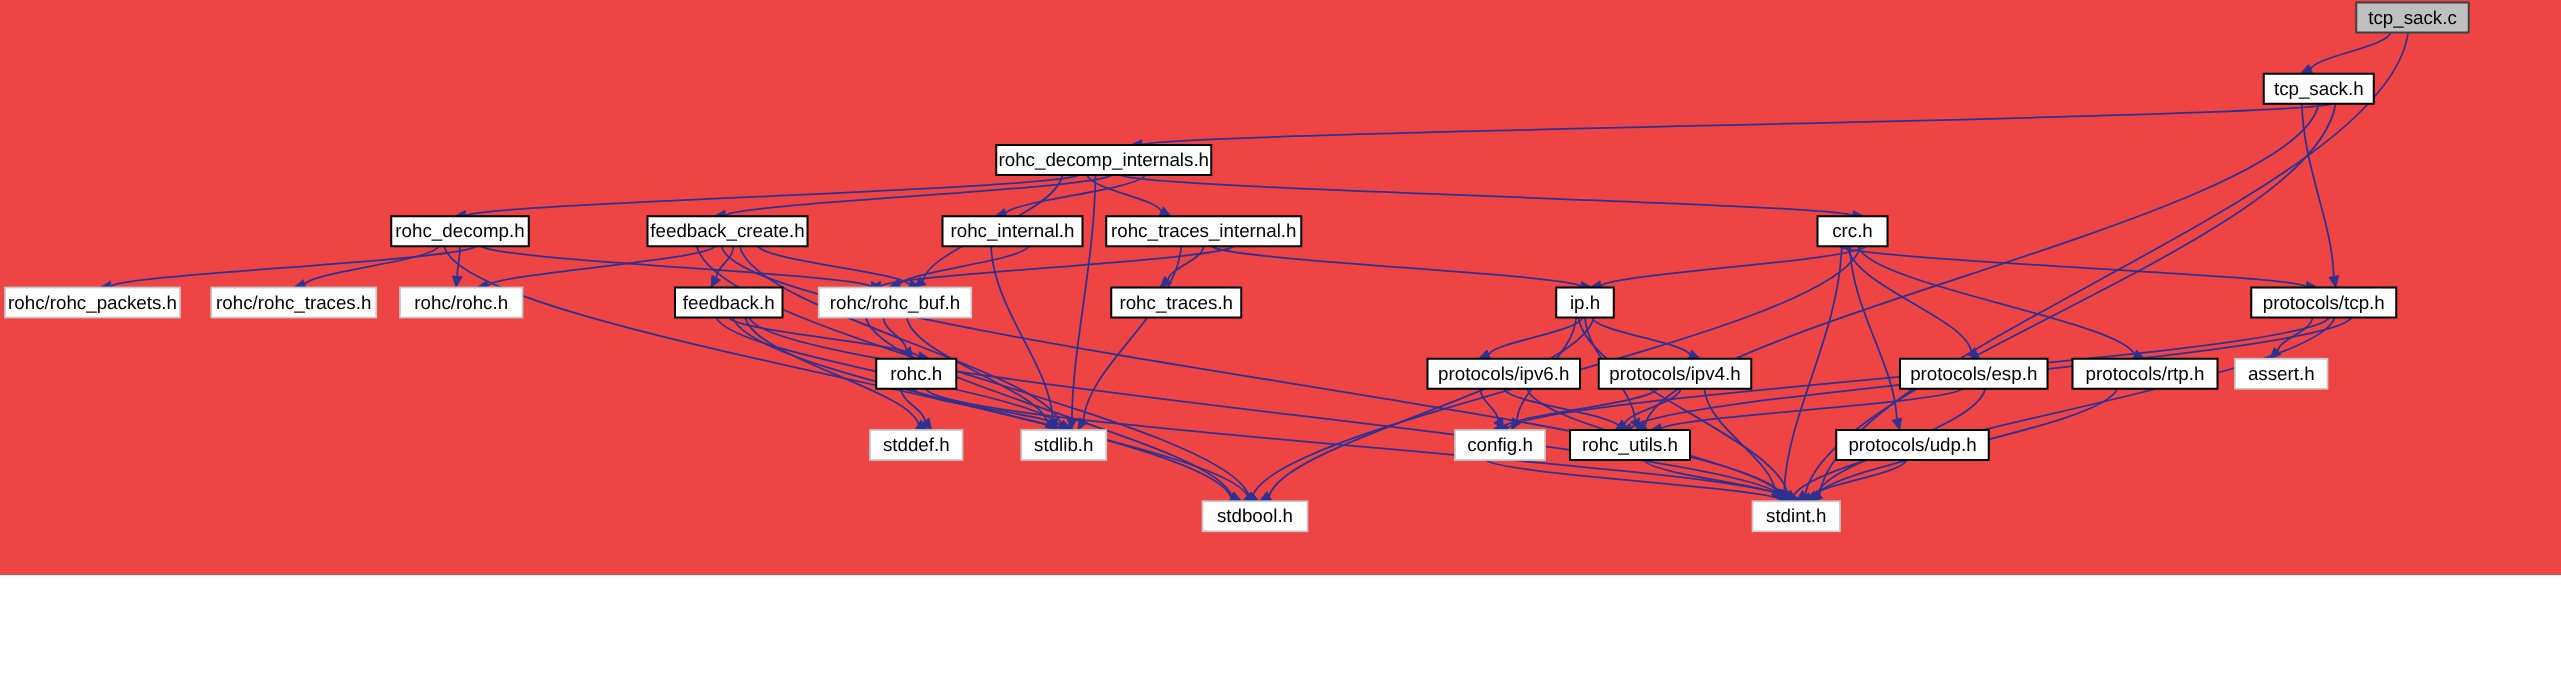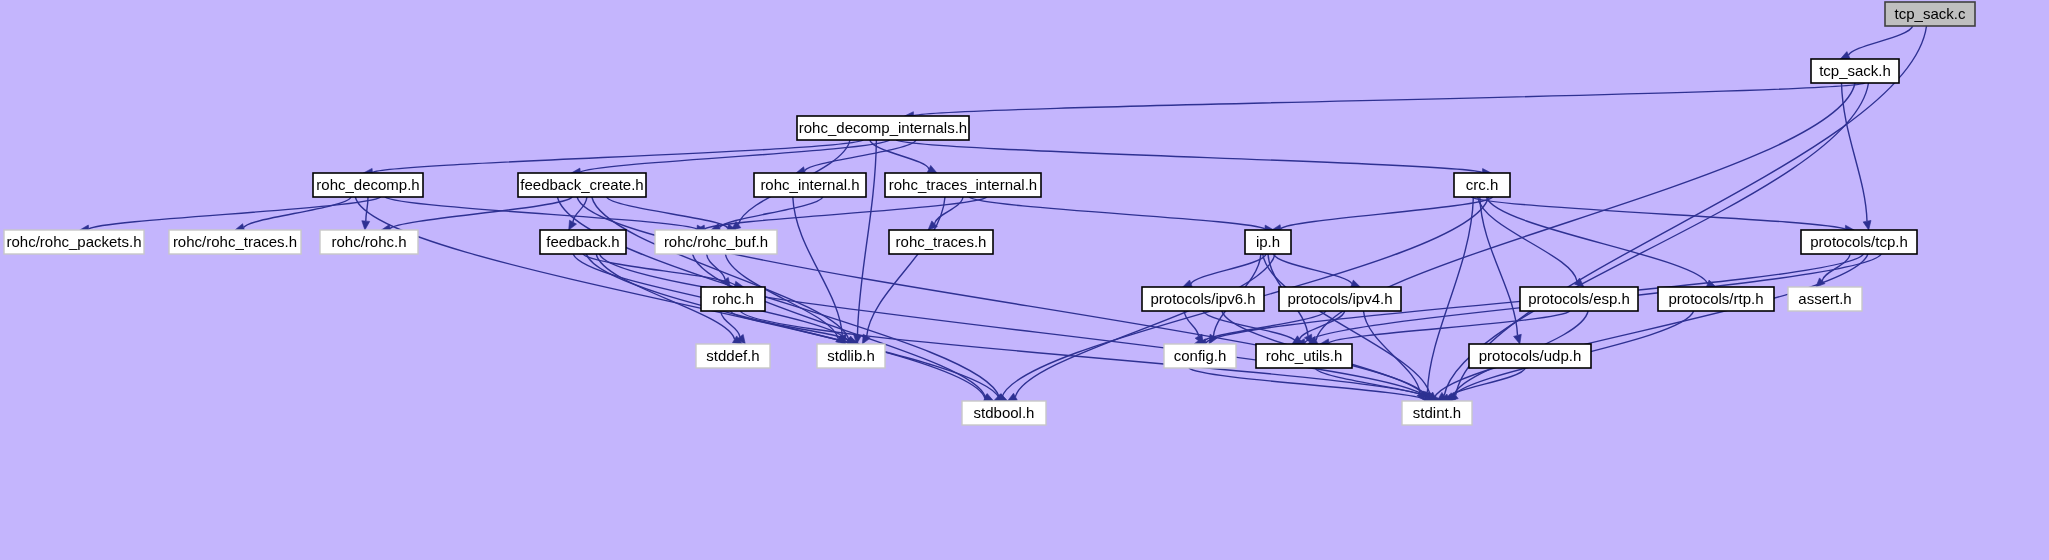--- a/index.html
+++ b/index.html
@@ -3,22 +3,22 @@
 <meta charset="utf-8">
 <style>
   html, body {
     margin: 0;
     padding: 0;
     background: #ffffff;
   }
   #graph-root {
     position: relative;
     width: 2049px;
-    height: 560px;
-    background: #c4b5fd;
+    height: 460px;
+    background: #ef4444;
     font-family: "Liberation Sans", sans-serif;
     overflow: hidden;
   }
   svg#graph-svg {
     position: absolute;
     left: 0;
     top: 0;
     width: 2049px;
     height: 560px;
   }

